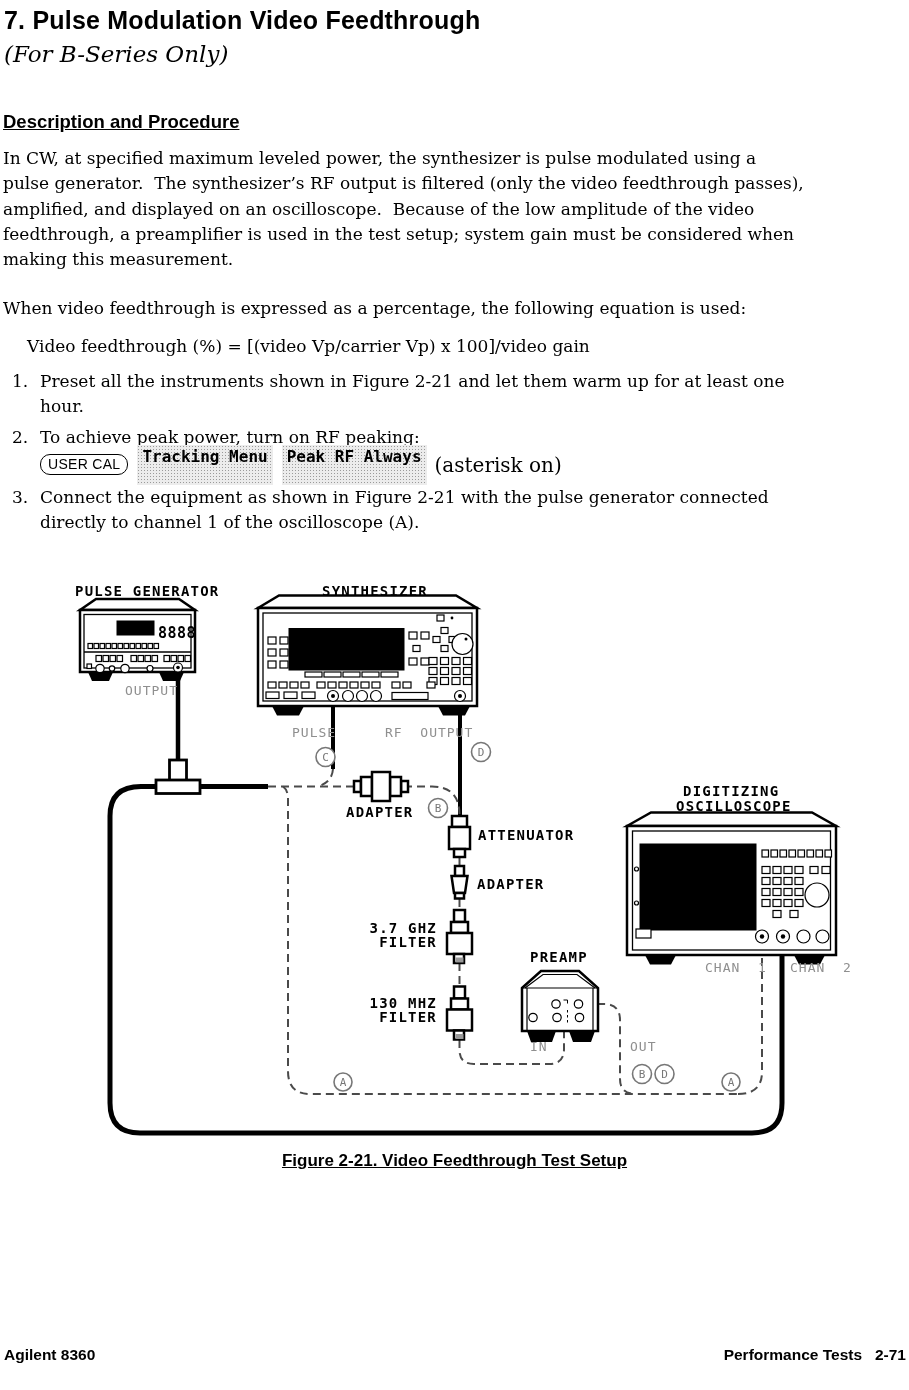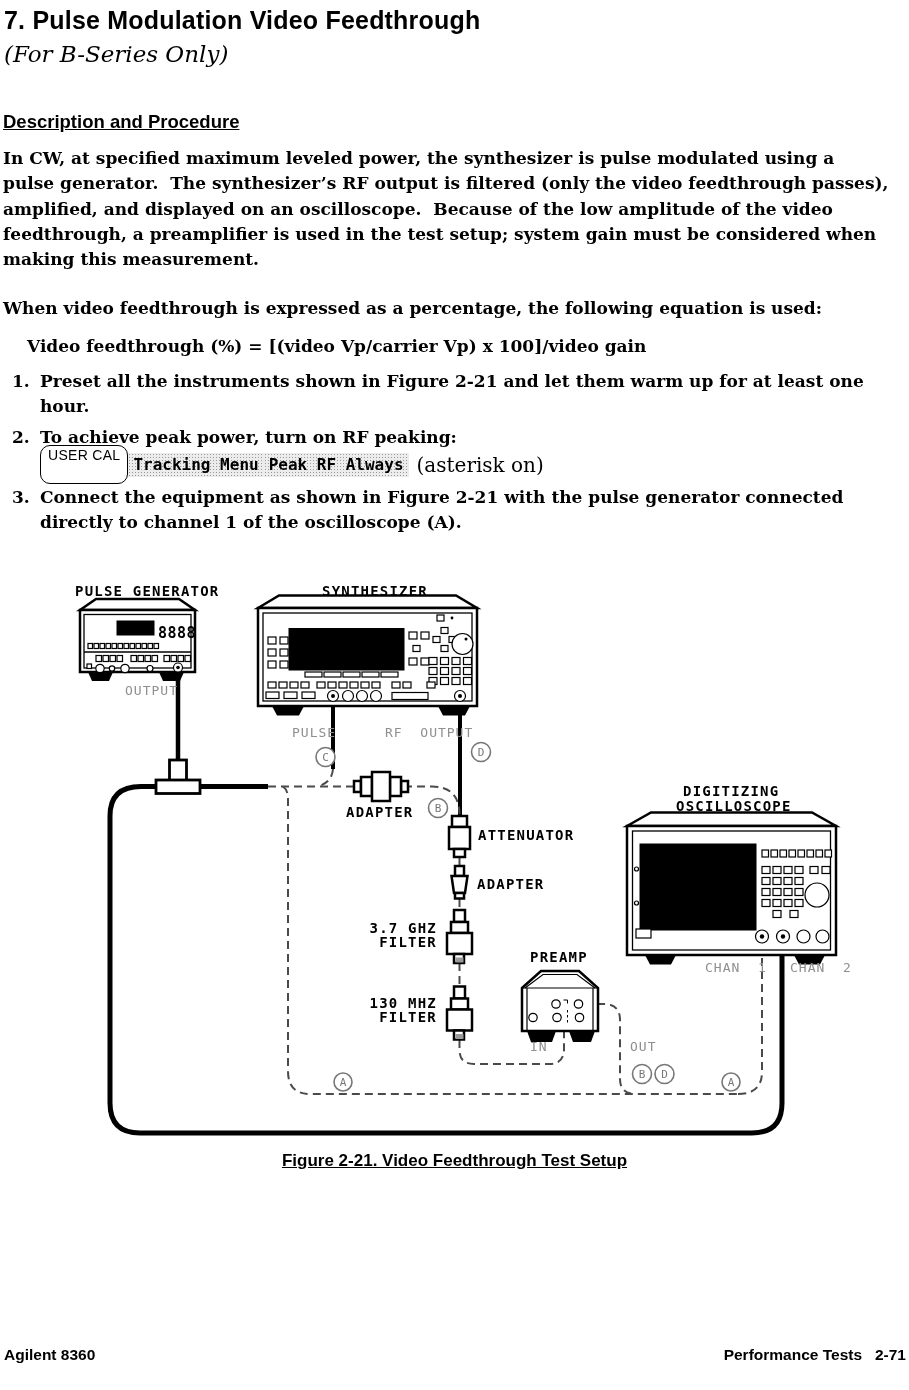--- a/index.html
+++ b/index.html
@@ -1,35 +1,35 @@
 <!DOCTYPE html>
 <html><head>
 <meta charset="utf-8">
 <style>
   html,body{margin:0;padding:0;background:#fff;}
   #doc{position:relative;width:909px;height:1390px;background:#ffffff;overflow:hidden;
        font-family:"DejaVu Serif",serif;color:#000;}
   .title{position:absolute;left:4px;top:7px;font:bold 25px/1.1 "Liberation Sans",sans-serif;letter-spacing:.2px;}
   .subtitle{position:absolute;left:4px;top:41px;font:italic 23px/1.2 "DejaVu Serif",serif;}
   .sect{position:absolute;left:3px;top:112px;font:bold 18.5px/1.1 "Liberation Sans",sans-serif;text-decoration:underline;}
-  .body-text{font-size:17px;line-height:25.3px;white-space:pre-wrap;font-weight:bold;}
+  .body-text{font-size:17px;line-height:25.3px;white-space:pre-wrap;}
   .p1{position:absolute;left:3px;top:146px;width:895px;}
   .p2{position:absolute;left:3px;top:296px;width:895px;}
   .eq{position:absolute;left:3px;top:334px;width:895px;margin-left:24px;}
   .steps{position:absolute;left:3px;top:369px;width:895px;}
   .step{display:flex;margin-bottom:5px;}
   .step-num{width:37px;padding-left:9px;box-sizing:border-box;flex:none;}
   .step-body{flex:1;}
   .keyline{display:flex;align-items:center;height:30px;}
-  .keycap{display:inline-block;border:1.7px solid #000;border-radius:10px;padding:1px 7px 20px;
+  .keycap{display:inline-block;border:1.7px solid #000;border-radius:10px;padding:1px 7px 2px;
           font:14px/1.15 "Liberation Sans",sans-serif;letter-spacing:.3px;white-space:pre;}
   .softkey{display:inline-block;font:bold 16px/1.2 "DejaVu Sans Mono",monospace;
            background-color:#ececec;
            background-image:radial-gradient(circle,#9a9a9a .7px,transparent .8px);
-           background-size:3px 3px;padding:2px 5px 3px;white-space:pre;}
+           background-size:3px 3px;padding:2px 5px 19px;margin-left:9px;white-space:pre;}
   .suffix{margin-left:8px;font-size:20px;}
   .figure{position:absolute;left:0;top:565px;width:909px;height:585px;}
   .caption{position:absolute;left:0;top:1151px;width:909px;text-align:center;
            font:bold 17px/1.2 "Liberation Sans",sans-serif;text-decoration:underline;}
   .footer-left{position:absolute;left:4px;top:1345px;font:bold 15.5px/20.5px "Liberation Sans",sans-serif;}
   .footer-right{position:absolute;right:3px;top:1345px;text-align:left;
                 font:bold 15.5px/20.5px "Liberation Sans",sans-serif;}
   .footer-right .l1{white-space:pre;}
   .footer-right .l2{padding-right:7px;}
   

